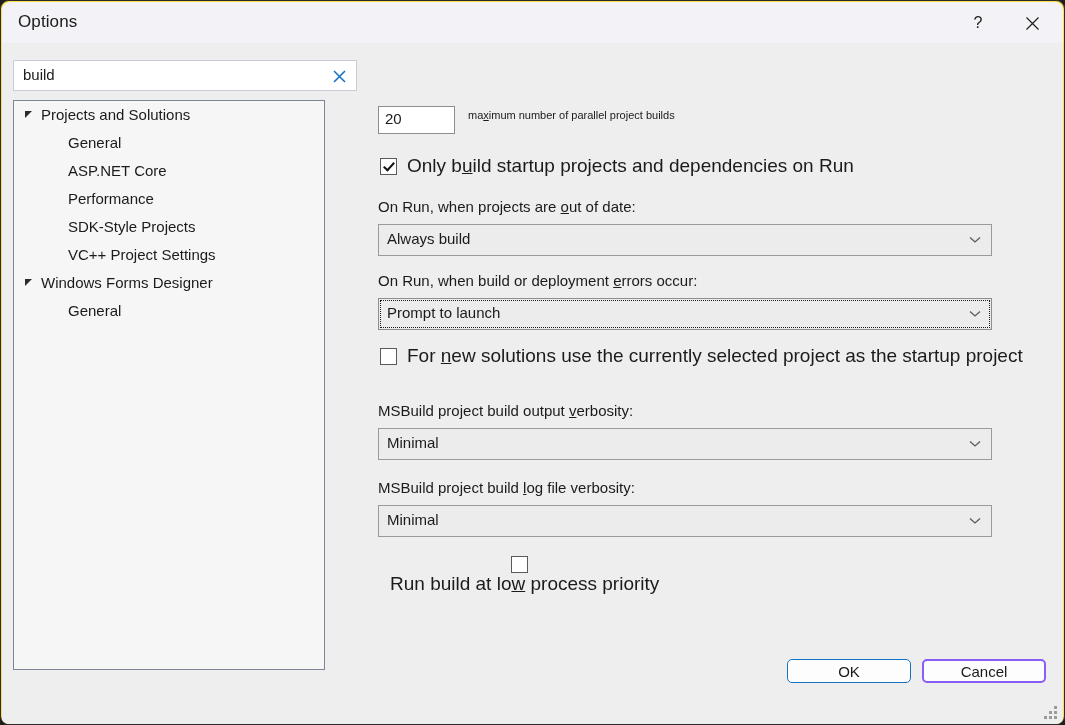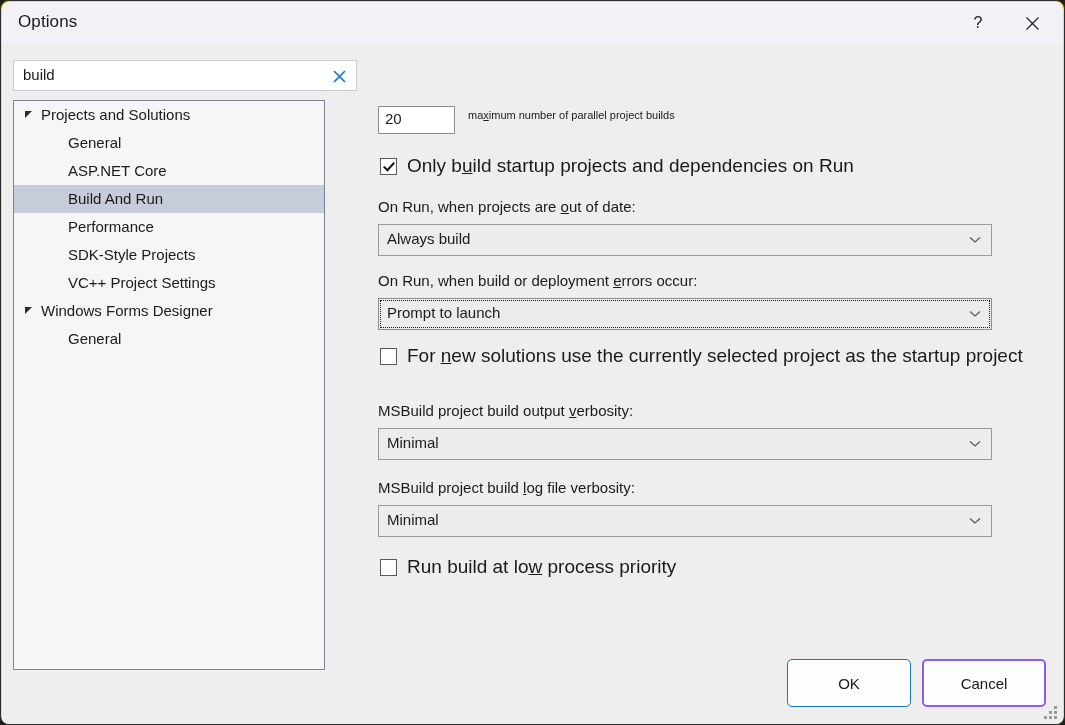--- a/index.html
+++ b/index.html
@@ -229,21 +229,21 @@
     left: 1px; top: 1px; right: 1px; bottom: 1px;
     border: 1px dotted #1b1b1b;
     pointer-events: none;
   }
 
   u { text-decoration: underline; text-underline-offset: 1px; }
 
   
   .btn {
     position: absolute;
-    height: 48px;
+    height: 24px;
     box-sizing: border-box;
     background: #fdfdfd;
     border-radius: 5px;
     display: flex;
     align-items: center;
     justify-content: center;
     font-size: 15px;
     color: #1b1b1b;
     cursor: default;
   }
@@ -301,21 +301,20 @@
           <path d="M1 1 L12 12 M12 1 L1 12" stroke="#1873c4" stroke-width="1.6" fill="none"></path>
         </svg>
       </div>
     </div>
 
     <div class="treepanel">
       <div id="tree-host">
           <div class="tree-item root"><span class="tri"></span><span>Projects and Solutions</span></div>
           <div class="tree-item child"><span>General</span></div>
           <div class="tree-item child"><span>ASP.NET Core</span></div>
-          <div class="tree-item child selected"><span>Build And Run</span></div>
           <div class="tree-item child"><span>Performance</span></div>
           <div class="tree-item child"><span>SDK-Style Projects</span></div>
           <div class="tree-item child"><span>VC++ Project Settings</span></div>
           <div class="tree-item root"><span class="tri"></span><span>Windows Forms Designer</span></div>
           <div class="tree-item child"><span>General</span></div>
         </div>
     </div>
 
     <div class="numbox">
       <span>20</span>
@@ -380,21 +379,21 @@
     </div>
     <div class="combo" style="top:462px;">
       <div class="cval">Minimal</div>
       <div class="chev">
         <svg width="12" height="8" viewBox="0 0 12 8" aria-hidden="true">
           <path d="M1 1.5 L6 6 L11 1.5" stroke="#5b5b5b" stroke-width="1.3" fill="none"></path>
         </svg>
       </div>
     </div>
 
-    <div class="chk-row" style="left:378px; top:513px;">
+    <div class="chk-row" style="left:378px; top:513px;flex-direction:column;">
       <div class="chkbox"></div>
       <div class="chk-label">
         <span>Run build at lo</span><u>w</u><span> process priority</span>
       </div>
     </div>
 
   </div>
 
   <div class="btn btn-ok">OK</div>
   <div class="btn btn-cancel">Cancel</div>

